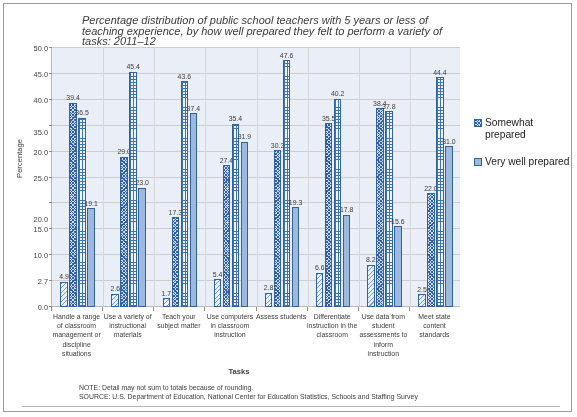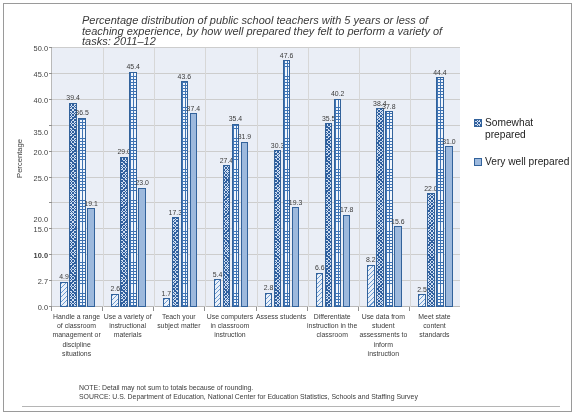--- a/index.html
+++ b/index.html
@@ -125,21 +125,21 @@
   <div id="ylabel">Percentage</div>
 
   <div id="plot">
       <div class="gl base" style="top: 258px;"></div>
       <div class="ytick" style="top: 259px;">0.0</div>
       <div class="tickmark" style="top: 258px;"></div>
       <div class="gl" style="top: 232.1px;"></div>
       <div class="ytick" style="top: 233.1px;">2.7</div>
       <div class="tickmark" style="top: 232.1px;"></div>
       <div class="gl" style="top: 206.2px;"></div>
-      <div class="ytick" style="top: 207.2px; font-weight: bold;">10.0</div>
+      <div class="ytick" style="top: 207.2px;">10.0</div>
       <div class="tickmark" style="top: 206.2px;"></div>
       <div class="gl" style="top: 180.3px;"></div>
       <div class="ytick" style="top: 181.3px;">15.0</div>
       <div class="tickmark" style="top: 180.3px;"></div>
       <div class="gl" style="top: 154.4px;"></div>
       <div class="ytick" style="top: 171px;">20.0</div>
       <div class="tickmark" style="top: 154.4px;"></div>
       <div class="gl" style="top: 128.5px;"></div>
       <div class="ytick" style="top: 129.5px;">25.0</div>
       <div class="tickmark" style="top: 128.5px;"></div>
@@ -259,20 +259,21 @@
       <div class="cat" style="left: 204.5px; width: 51.125px;">Assess students</div>
       <div class="catmark" style="left: 204.5px;"></div>
       <div class="cat" style="left: 255.625px; width: 51.125px;">Differentiate instruction in the classroom</div>
       <div class="catmark" style="left: 255.625px;"></div>
       <div class="cat" style="left: 306.75px; width: 51.125px;">Use data from student assessments to inform instruction</div>
       <div class="catmark" style="left: 306.75px;"></div>
       <div class="cat" style="left: 357.875px; width: 51.125px;">Meet state content standards</div>
       <div class="catmark" style="left: 357.875px;"></div>
     </div>
 
+  <div id="xlabel">Tasks</div>
 
   <div id="legend">
       <div class="leg">
         <div class="swatch p-somewhat"></div>
         <div class="legtext">Somewhat prepared</div>
       </div>
       <div class="leg">
         <div class="swatch p-verywell"></div>
         <div class="legtext">Very well prepared</div>
       </div>

